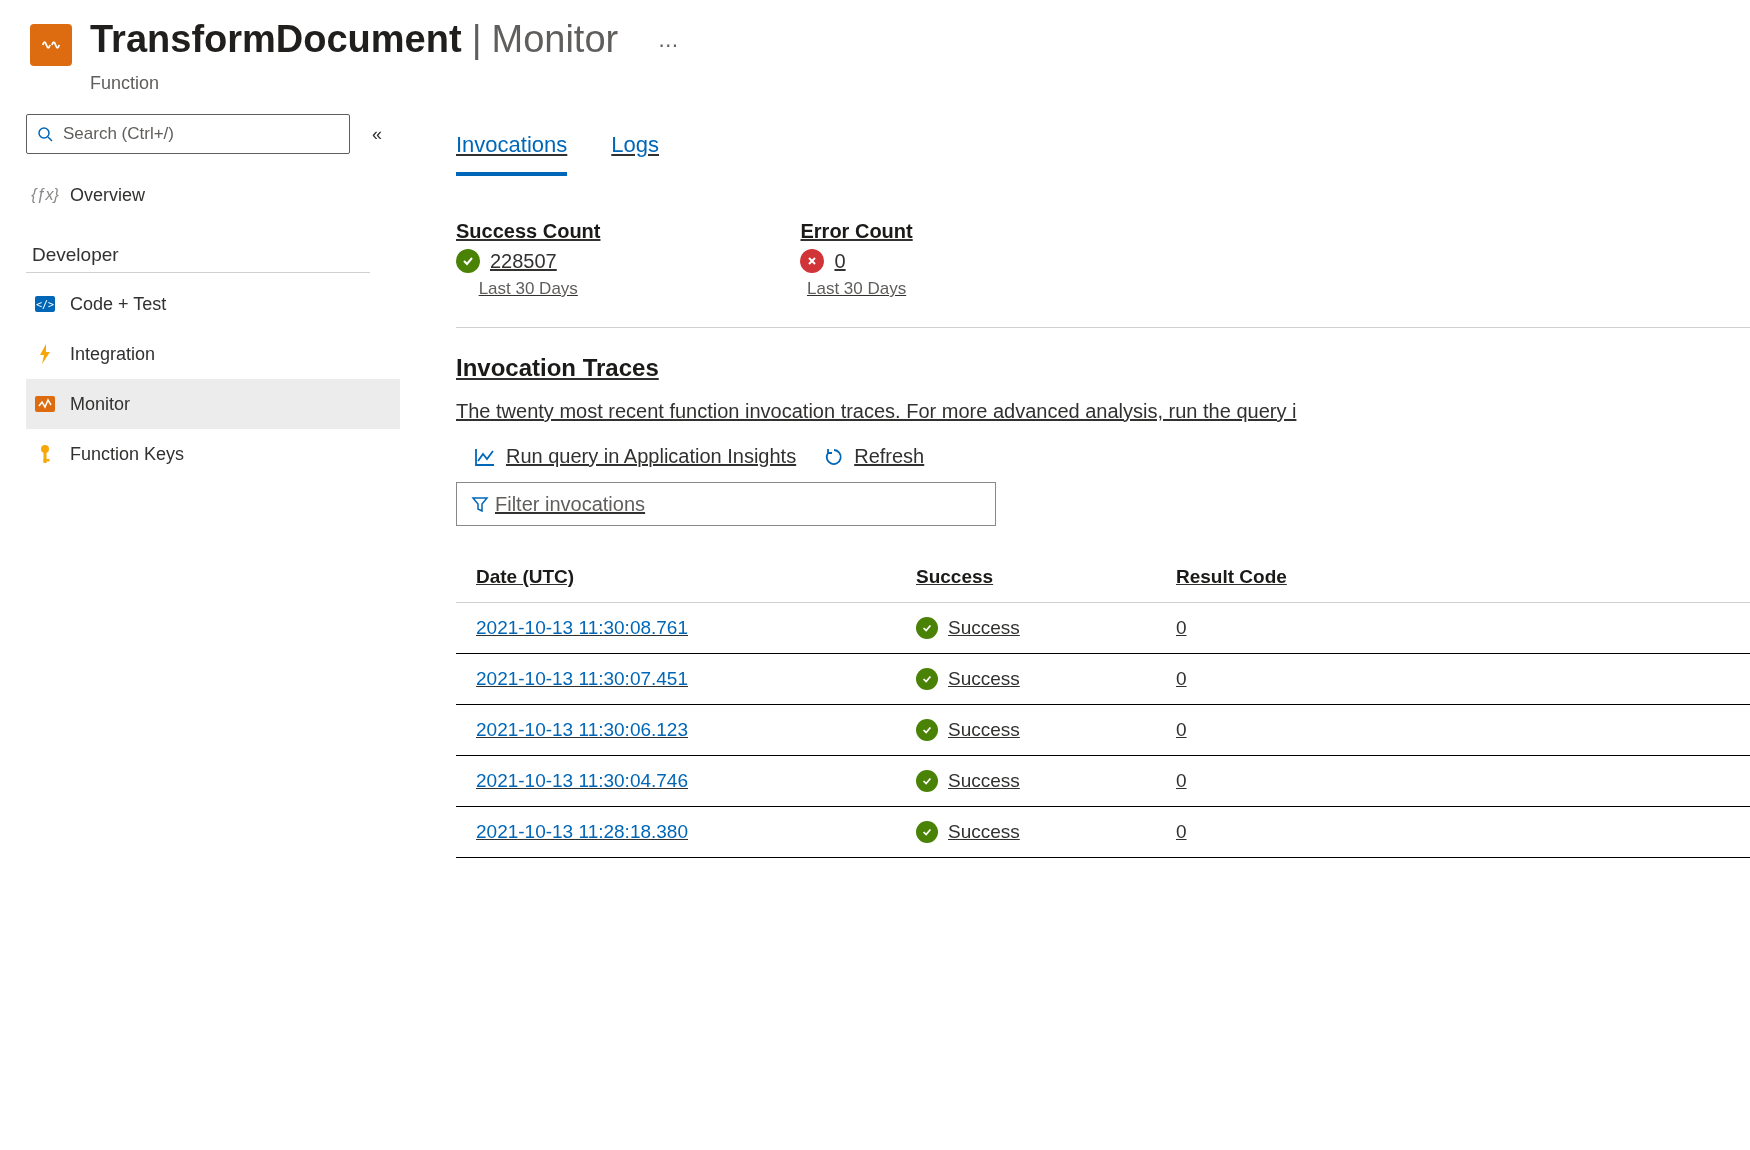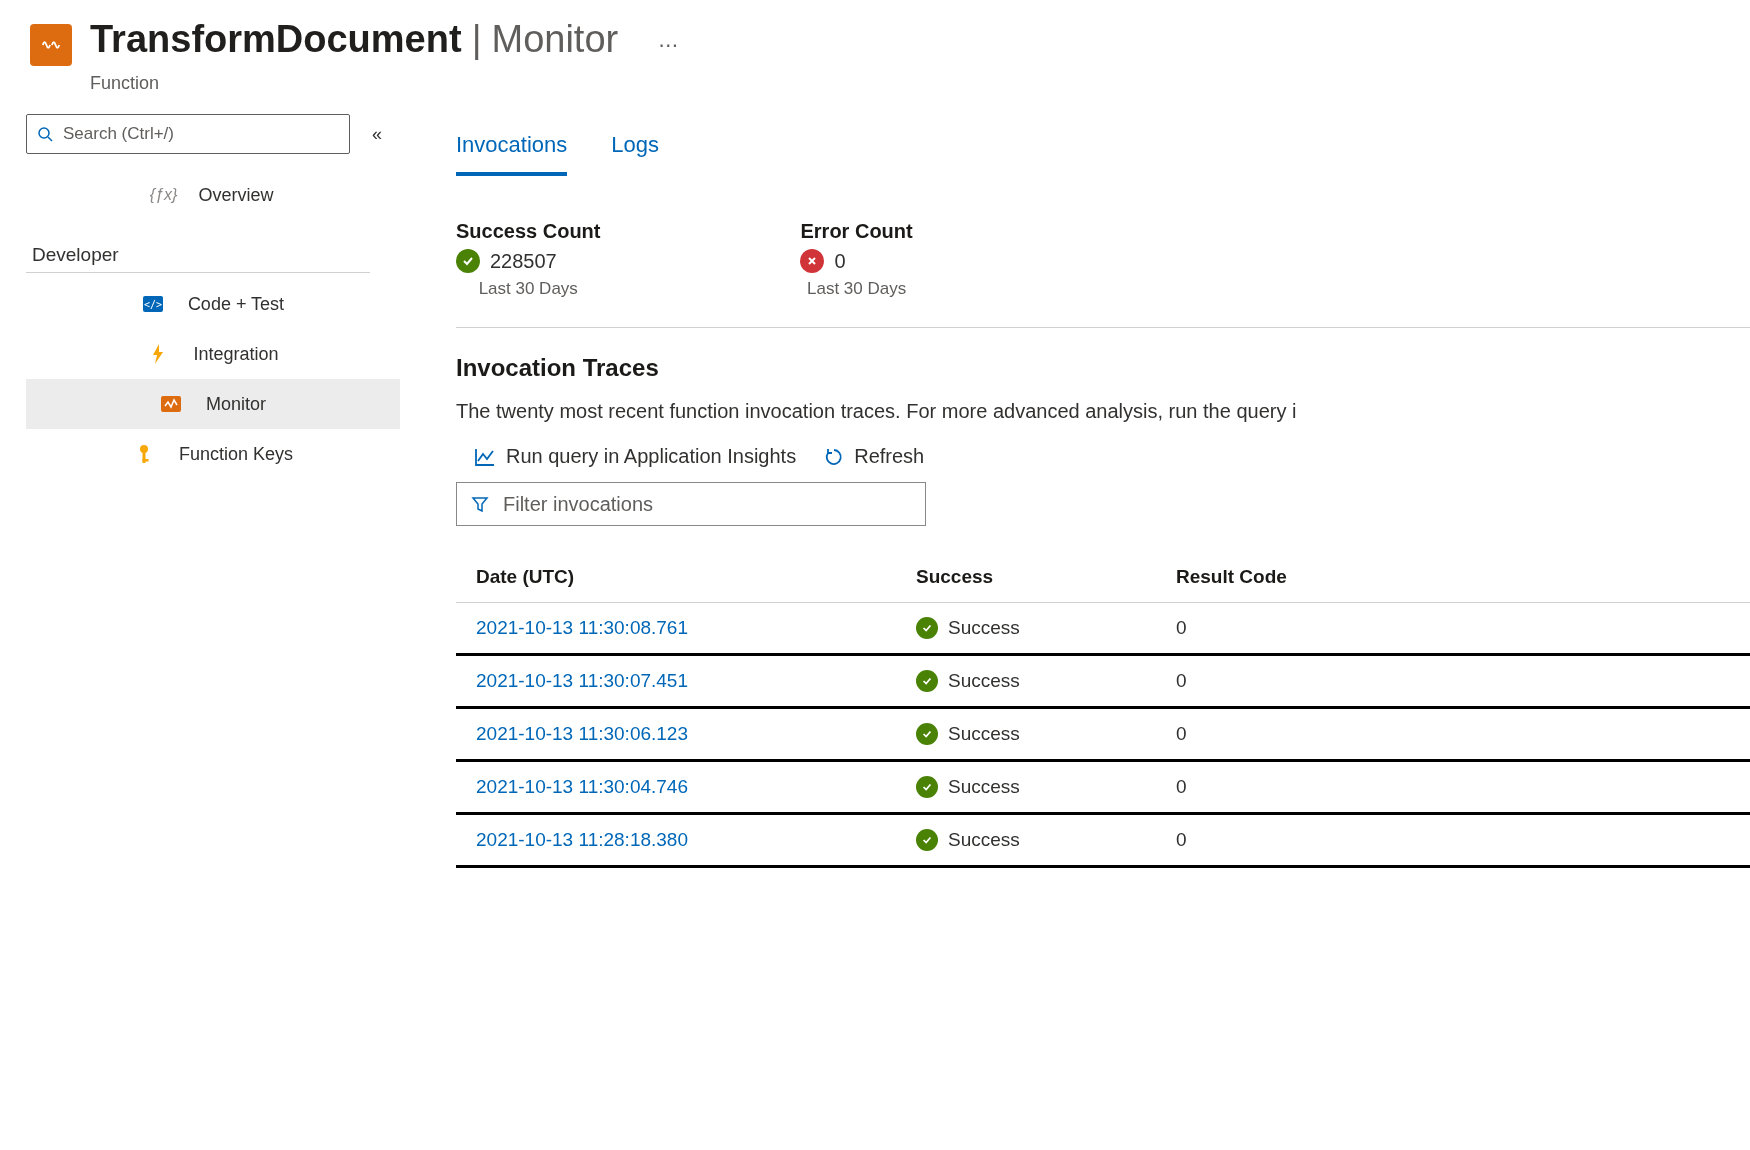--- a/index.html
+++ b/index.html
@@ -50,34 +50,33 @@
   }
   .search-box input {
     border: none; outline: none; flex: 1;
     font-size: 17px; color: #323130;
     background: transparent;
   }
   .search-box input::placeholder { color: #605e5c; }
   .collapse-btn { font-size: 18px; color: #323130; cursor: pointer; padding: 6px; }
 
   .nav-item {
-    display: flex; align-items: center; gap: 24px;
+    display: flex; align-items: center; gap: 14px;
     height: 50px; padding: 0 8px;
     font-size: 18px; color: #323130;
     cursor: pointer;
-    justify-content: center;
   }
   .nav-item.active { background: #ececec; font-weight: 400; }
   .nav-icon { width: 22px; height: 22px; display: flex; align-items: center; justify-content: center; }
 
   .section-label { font-size: 19px; color: #323130; margin: 24px 0 6px 6px; }
   .section-divider { border: none; border-top: 1px solid #d2d0ce; margin: 6px 30px 6px 0; }
 
   
-  .main { flex: 1; padding: 28px 0 0 56px; overflow: hidden; }
+  .main { flex: 1; padding: 28px 0 0 56px; overflow: hidden; text-decoration: underline; }
   .tabs { display: flex; gap: 44px; border-bottom: none; margin-bottom: 6px; }
   .tab {
     font-size: 22px; color: #0067b8; padding-bottom: 14px;
     cursor: pointer;
   }
   .tab.active { border-bottom: 4px solid #0067b8; font-weight: 400; }
 
   .stats-row { display: flex; gap: 200px; margin-top: 44px; }
   .stat-block { display: flex; flex-direction: column; gap: 6px; }
   .stat-label { font-size: 20px; font-weight: 600; color: #1b1a19; }
@@ -100,36 +99,36 @@
 
   .action-row { display: flex; align-items: center; gap: 28px; margin-top: 22px; margin-left: 18px; text-align: center; }
   .action-link {
     display: flex; align-items: center; gap: 10px;
     font-size: 20px; color: #323130; cursor: pointer;
   }
   .action-icon { color: #0067b8; }
 
   .filter-box {
     margin-top: 14px;
-    display: flex; align-items: center; gap: 14px;
+    display: flex; align-items: center; gap: 6px;
     border: 1px solid #8a8886;
-    width: 470px; height: 44px;
+    width: 540px; height: 44px;
     padding: 0 14px;
   }
   .filter-text { font-size: 20px; color: #605e5c; }
 
   .trace-table { margin-top: 26px; width: 100%; }
   .trace-header, .trace-row {
     display: grid;
     grid-template-columns: 440px 260px 1fr;
     align-items: center;
     padding: 14px 20px;
   }
   .trace-header { font-size: 19px; font-weight: 700; color: #1b1a19; border-bottom: 1px solid #d2d0ce; }
-  .trace-row { font-size: 19px; border-bottom: 3px solid #000000; }
+  .trace-row { font-size: 19px; border-bottom: 1px solid #000000; }
   .trace-date { color: #0067b8; cursor: pointer; }
   .trace-success-cell { display: flex; align-items: center; gap: 10px; }
 
   svg { display: block; }
 </style>
 </head>
 <body>
 
 <div class="page">
   <div class="header-row">

